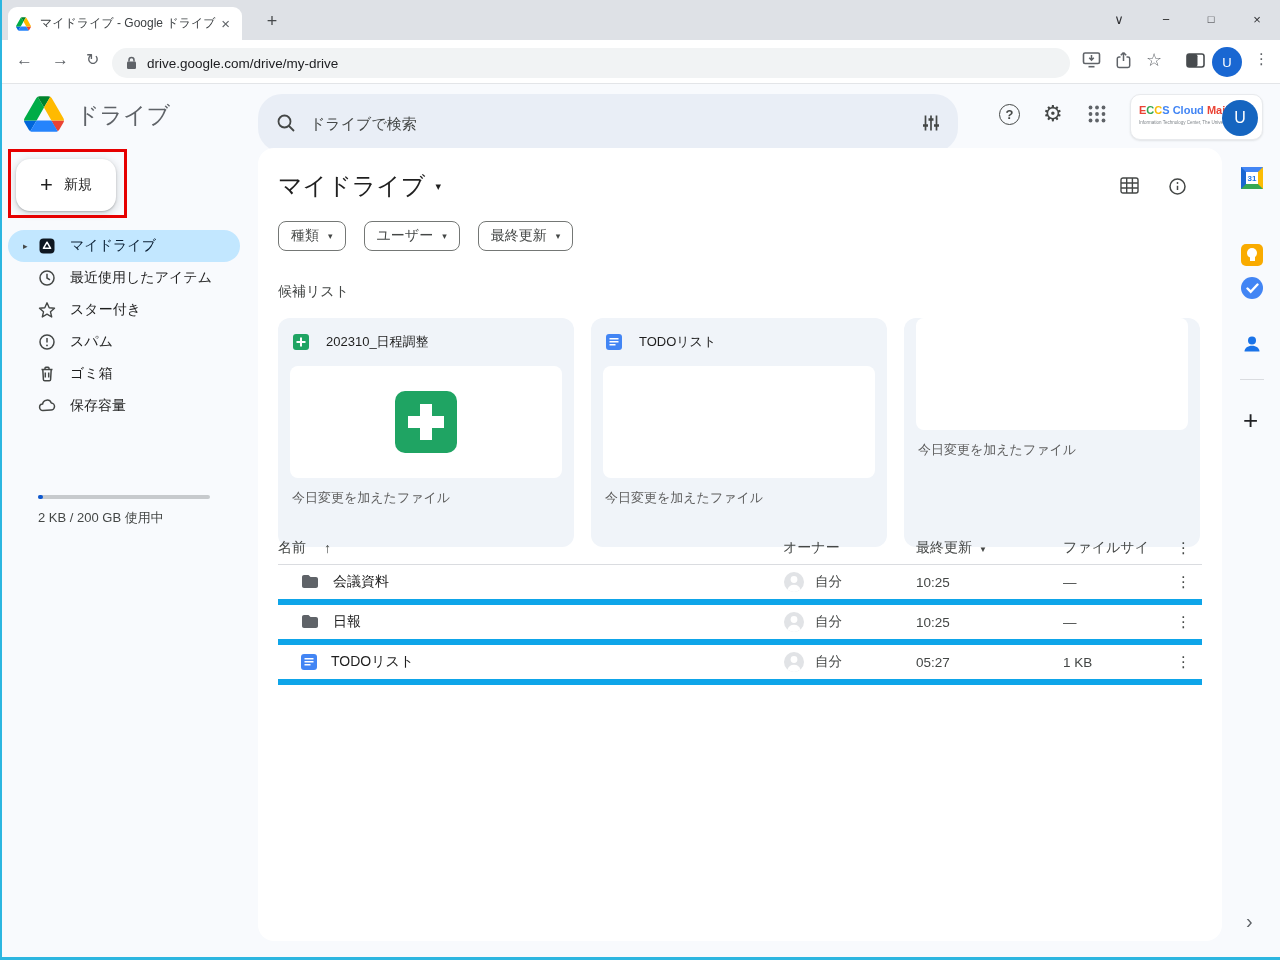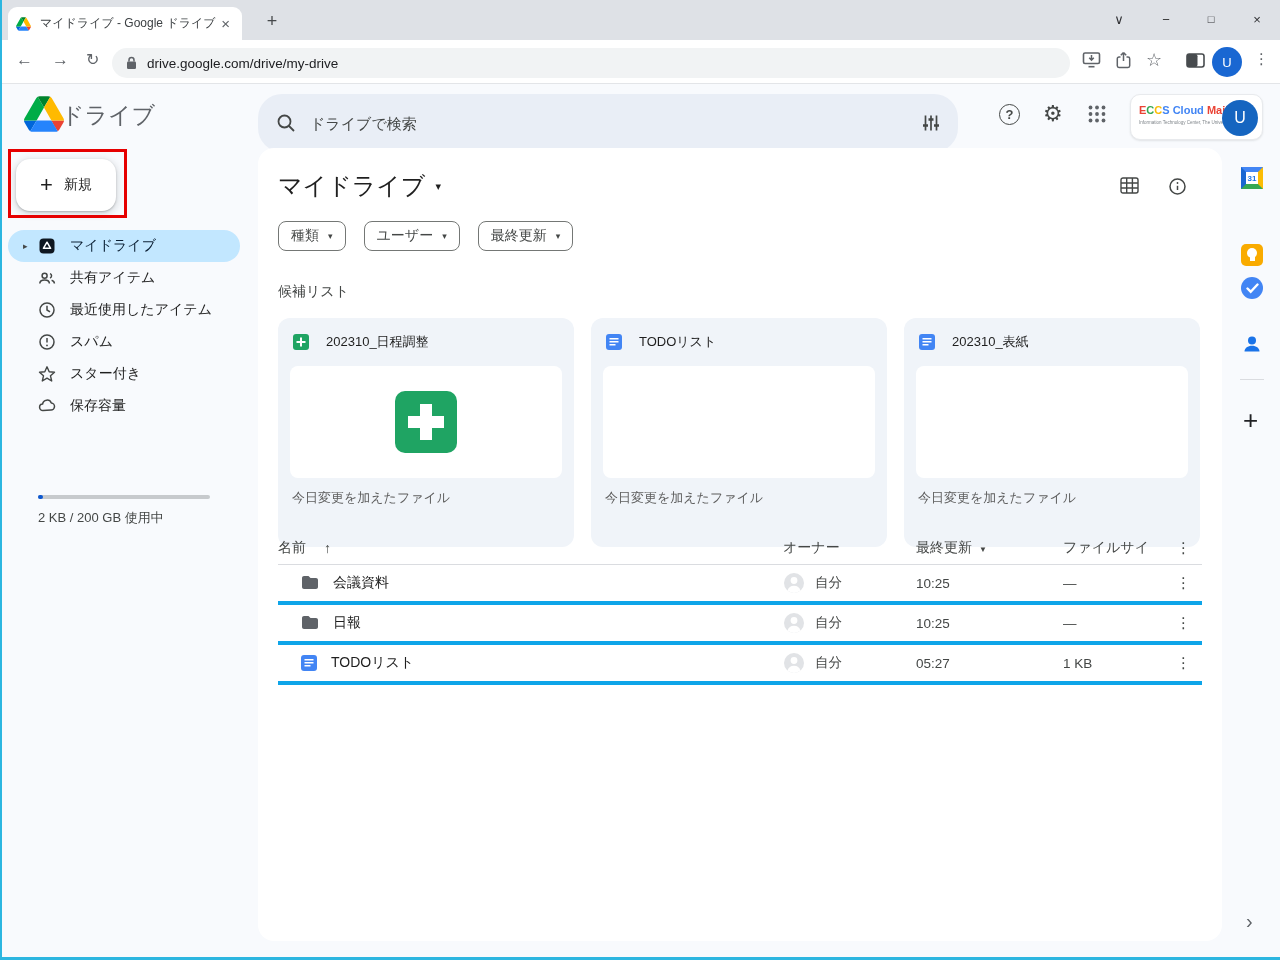--- a/index.html
+++ b/index.html
@@ -28,21 +28,21 @@
   .nb{left:16px}.nf{left:52px}.nr{left:86px;font-size:16px}
   .urlbar{left:112px;top:48px;width:958px;height:30px;background:#f1f3f4;border-radius:15px;display:flex;align-items:center;padding:0 14px;gap:10px}
   .url-text{font-size:13.5px;color:#202124}
   .tbic{top:51px;color:#5f6368}
   .star{left:1146px;top:49px;font-size:18px}
   .dots{left:1254px;top:50px;font-size:15px;letter-spacing:0}
   .tb-avatar{left:1212px;top:47px;width:30px;height:30px;border-radius:50%;background:#1967d2;color:#fff;font-size:13px;display:flex;align-items:center;justify-content:center}
 
   
   .app{left:0;top:84px;width:1280px;height:876px;background:#f8fafd}
-  .brand-text{left:61px;top:16px;font-size:23px;color:#5f6368}
+  .brand-text{left:76px;top:16px;font-size:23px;color:#5f6368}
   .searchbar{left:258px;top:10px;width:700px;height:58px;background:#e9eef6;border-radius:24px;display:flex;align-items:center;padding:0 18px;gap:14px}
   .search-input{flex:1;border:none;background:transparent;outline:none;font-size:15px;color:#444746;font-family:inherit}
   .search-input::placeholder{color:#444746;opacity:1}
   .help{left:999px;top:20px;width:21px;height:21px;border:1.8px solid #444746;border-radius:50%;color:#444746;font-size:13px;font-weight:bold;display:flex;align-items:center;justify-content:center}
   .gear{left:1043px;top:17px;font-size:22px;color:#444746}
   .eccs{left:1130px;top:10px;width:133px;height:46px;background:#fff;border:1px solid #e8eaed;border-radius:10px;box-shadow:0 1px 2px rgba(60,64,67,.12)}
   .eccs-l1{left:8px;top:9px;font-size:11px;font-weight:bold;white-space:nowrap}
   .eccs-l2{left:8px;top:25px;font-size:4.5px;color:#80868b;white-space:nowrap}
   .eccs-avatar{left:91px;top:5px;width:36px;height:36px;border-radius:50%;background:#1565c0;color:#fff;font-size:16px;display:flex;align-items:center;justify-content:center}
 
@@ -79,21 +79,21 @@
   .big-sheet .h{position:absolute;left:13px;top:25px;width:36px;height:12px;background:#fff}
   .card-foot{padding:11px 14px 0;font-size:13px;color:#5e5e5e}
 
   
   .table{left:20px;top:383px;width:924px}
   .trow{display:grid;grid-template-columns:505px 133px 147px 102px 37px;align-items:center}
   .thead{height:34px;border-bottom:1px solid #dadce0;font-size:14px;color:#444746}
   .th-name{display:flex;align-items:center;gap:18px}
   .sort{font-size:14px;color:#444746}
   .sort-dn{font-size:8px;margin-left:7px}
-  .tr{height:40px;border-bottom:4px solid #0ea5e9;font-size:13.5px;color:#444746}
+  .tr{height:40px;border-bottom:6px solid #0ea5e9;font-size:13.5px;color:#444746}
   .td-name{display:flex;align-items:center;gap:13px;padding-left:22px;font-size:14px;color:#1f1f1f}
   .td-owner{display:flex;align-items:center;gap:10px}
   .td-menu{text-align:center;font-size:15px;color:#444746}
 
   
   .sp-ic{left:1241px;width:22px;height:22px}
   .sp-div{left:1240px;top:295px;width:24px;height:1px;background:#dadce0}
   .sp-plus{left:1243px;top:321px;font-size:26px;font-weight:300;color:#202124}
   .sp-chevron{left:1246px;top:826px;font-size:20px;color:#5f6368}
   .gcal{position:relative;background:#fff;border-top:5px solid #4285f4;border-right:5px solid #fbbc04;border-bottom:5px solid #34a853;border-left:5px solid #1967d2}
@@ -234,53 +234,53 @@
           <svg width="18" height="18" viewBox="0 0 18 18">
               <rect x="1.5" y="1.5" width="15" height="15" rx="4" fill="#0f1720"></rect>
               <path d="M9 5.2l3.6 6.1H5.4z" fill="none" stroke="#fff" stroke-width="1.5" stroke-linejoin="round"></path>
             </svg>
         </span>
         <span>マイドライブ</span>
       </div>
       <div class="nav-item">
         <span class="nav-ic">
           <svg width="18" height="18" viewBox="0 0 18 18" fill="none" stroke="#444746" stroke-width="1.5">
-              <circle cx="6.6" cy="6.8" r="2.5"></circle>
-              <path d="M1.8 14.6c0-2.2 2.1-3.7 4.8-3.7s4.8 1.5 4.8 3.7"></path>
-              <path d="M12 4.6a2.4 2.4 0 010 4.5M13.6 11.2c1.7.5 2.8 1.7 2.8 3.4"></path>
-            </svg>
-        </span>
-        <span>共有アイテム</span>
-      </div>
-      <div class="nav-item">
-        <span class="nav-ic">
-          <svg width="18" height="18" viewBox="0 0 18 18" fill="none" stroke="#444746" stroke-width="1.5">
               <circle cx="9" cy="9" r="7"></circle>
               <path d="M9 4.8V9l3 1.9"></path>
             </svg>
         </span>
         <span>最近使用したアイテム</span>
+      </div>
+      <div class="nav-item">
+        <span class="nav-ic">
+          <svg width="18" height="18" viewBox="0 0 18 18">
+              <path d="M9 1.8l2.2 4.9 5.3.5-4 3.6 1.2 5.2L9 13.2 4.3 16l1.2-5.2-4-3.6 5.3-.5z" fill="none" stroke="#444746" stroke-width="1.4" stroke-linejoin="round"></path>
+            </svg>
+        </span>
+        <span>スター付き</span>
       </div>
       <div class="nav-item">
         <span class="nav-ic">
           <svg width="18" height="18" viewBox="0 0 18 18" fill="none" stroke="#444746" stroke-width="1.5">
               <circle cx="9" cy="9" r="7"></circle>
               <path d="M9 5v4.4"></path>
               <circle cx="9" cy="12.4" r="0.9" fill="#444746" stroke="none"></circle>
             </svg>
         </span>
         <span>スパム</span>
       </div>
       <div class="nav-item">
         <span class="nav-ic">
-          <svg width="18" height="18" viewBox="0 0 18 18">
-              <path d="M9 1.8l2.2 4.9 5.3.5-4 3.6 1.2 5.2L9 13.2 4.3 16l1.2-5.2-4-3.6 5.3-.5z" fill="none" stroke="#444746" stroke-width="1.4" stroke-linejoin="round"></path>
-            </svg>
-        </span>
-        <span>スター付き</span>
+          <svg width="18" height="18" viewBox="0 0 18 18" fill="none" stroke="#444746" stroke-width="1.5">
+              <path d="M3.5 4.5h11M7 4.5V3.2c0-.5.4-.9.9-.9h2.2c.5 0 .9.4.9.9v1.3"></path>
+              <path d="M4.8 4.5l.6 10c0 .8.7 1.3 1.4 1.3h4.4c.7 0 1.4-.5 1.4-1.3l.6-10"></path>
+              <path d="M7.3 7.5v5M10.7 7.5v5"></path>
+            </svg>
+        </span>
+        <span>ゴミ箱</span>
       </div>
       <div class="nav-item">
         <span class="nav-ic">
           <svg width="18" height="18" viewBox="0 0 18 18">
               <path d="M5 13.5a3.2 3.2 0 01-.4-6.4 4.5 4.5 0 018.7-1 3.4 3.4 0 01-.5 6.9z" fill="none" stroke="#444746" stroke-width="1.5" stroke-linejoin="round"></path>
             </svg>
         </span>
         <span>保存容量</span>
       </div>
     </div>
@@ -352,29 +352,20 @@
                   <rect x="1" y="1" width="16" height="16" rx="3" fill="#4285f4"></rect>
                   <path d="M4.5 5h9v1.5h-9z M4.5 8h9v1.5h-9z M4.5 11h6v1.5h-6z" fill="#fff"></path>
                 </svg>
             </span>
             <span class="card-name">TODOリスト</span>
           </div>
           <div class="card-thumb"></div>
           <div class="card-foot">今日変更を加えたファイル</div>
         </div>
         <div class="card">
-          <div class="card-head">
-            <span>
-              <svg width="18" height="18" viewBox="0 0 18 18">
-                  <rect x="1" y="1" width="16" height="16" rx="3" fill="#4285f4"></rect>
-                  <path d="M4.5 5h9v1.5h-9z M4.5 8h9v1.5h-9z M4.5 11h6v1.5h-6z" fill="#fff"></path>
-                </svg>
-            </span>
-            <span class="card-name">202310_表紙</span>
-          </div>
           <div class="card-thumb"></div>
           <div class="card-foot">今日変更を加えたファイル</div>
         </div>
       </div>
 
       <div class="abs table">
         <div class="trow thead">
           <span class="th-name">
             <span>名前</span>
             <span class="sort">↑</span>

